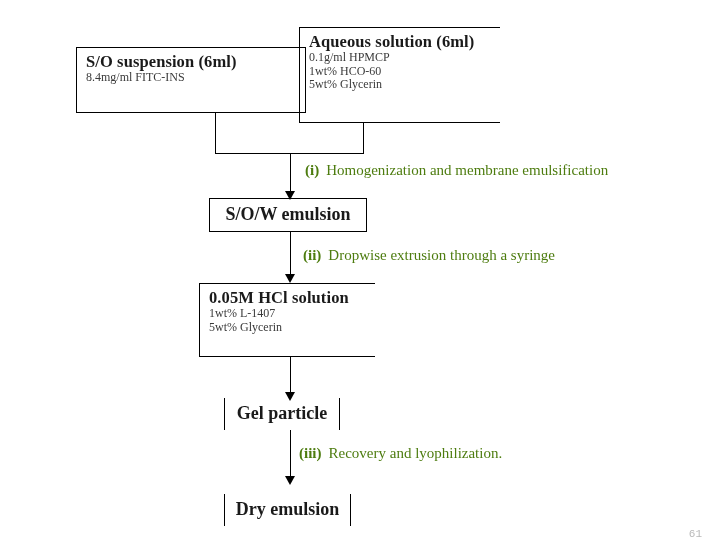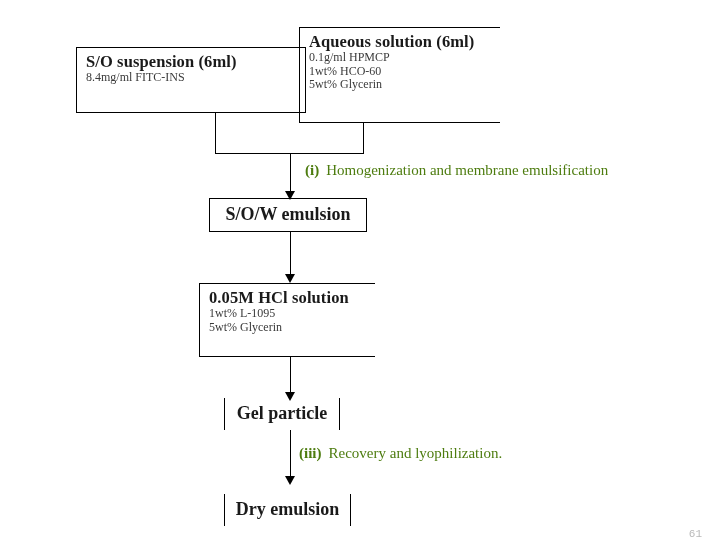--- a/index.html
+++ b/index.html
@@ -143,25 +143,28 @@
 
   <div class="box framed" style="left:209px; top:198px; width:158px; height:34px;">
     <div class="box-inner" style="padding-top:5px;">
       <div class="ln only">S/O/W emulsion</div>
     </div>
   </div>
 
   <div class="vline" style="left:290px; top:232px; height:44px;"></div>
   <div class="arrowhead" style="left:285px; top:274px;"></div>
 
+  <div class="step" style="left:303px; top:247px;">
+    <span class="num">(ii)</span><span class="txt">Dropwise extrusion through a syringe</span>
+  </div>
 
   <div class="box open-right" style="left:199px; top:283px; width:176px; height:74px;">
     <div class="box-inner">
       <div class="ln head">0.05M HCl solution</div>
-      <div class="ln sub">1wt% L-1095</div>
+      <div class="ln sub">1wt% L-1407</div>
       <div class="ln sub">5wt% Glycerin</div>
     </div>
   </div>
 
   <div class="vline" style="left:290px; top:357px; height:37px;"></div>
   <div class="arrowhead" style="left:285px; top:392px;"></div>
 
   <div class="box sides-only" style="left:224px; top:398px; width:116px; height:32px;">
     <div class="box-inner" style="padding-top:5px;">
       <div class="ln only">Gel particle</div>

